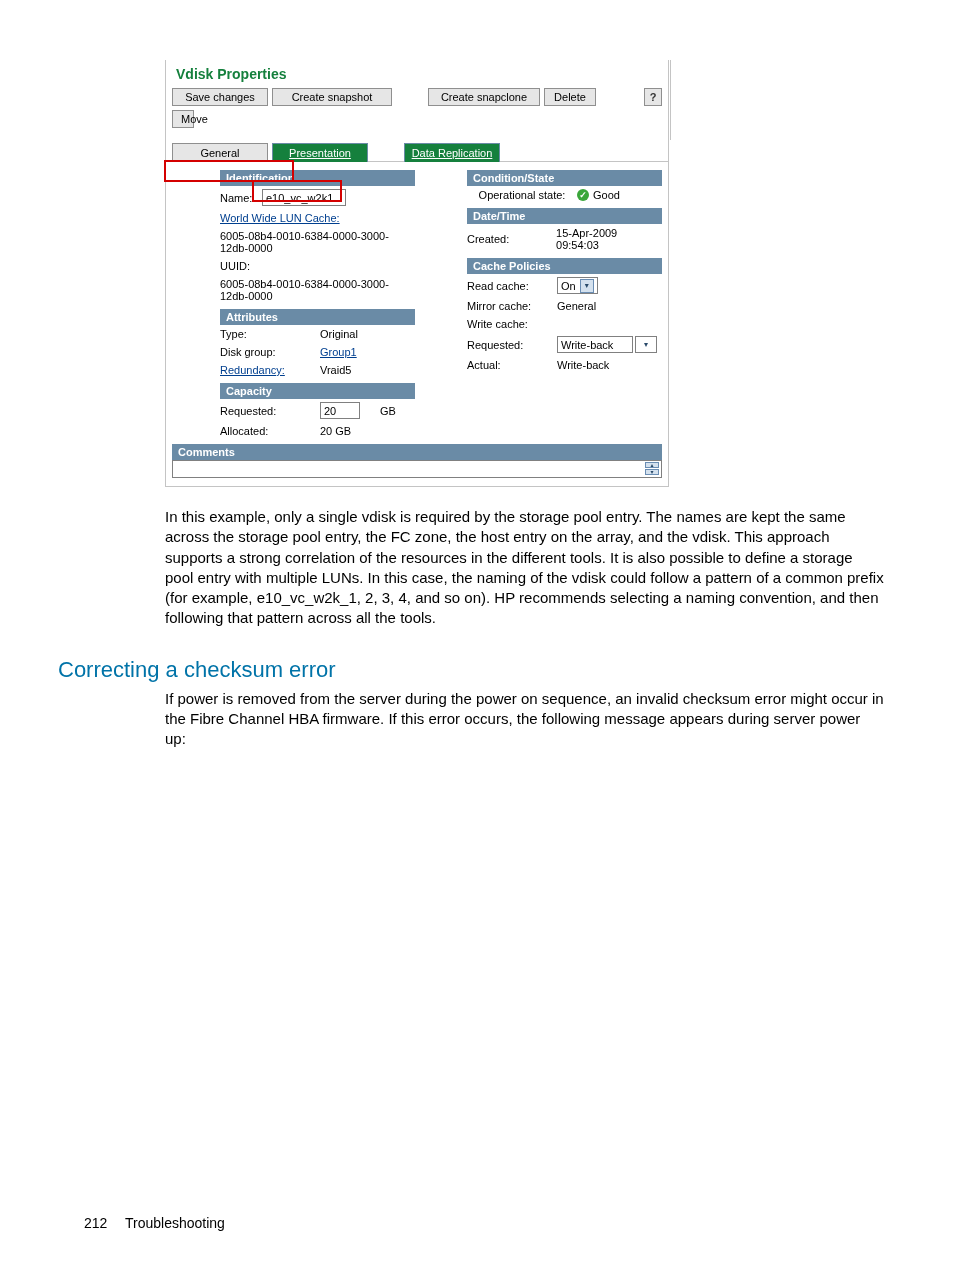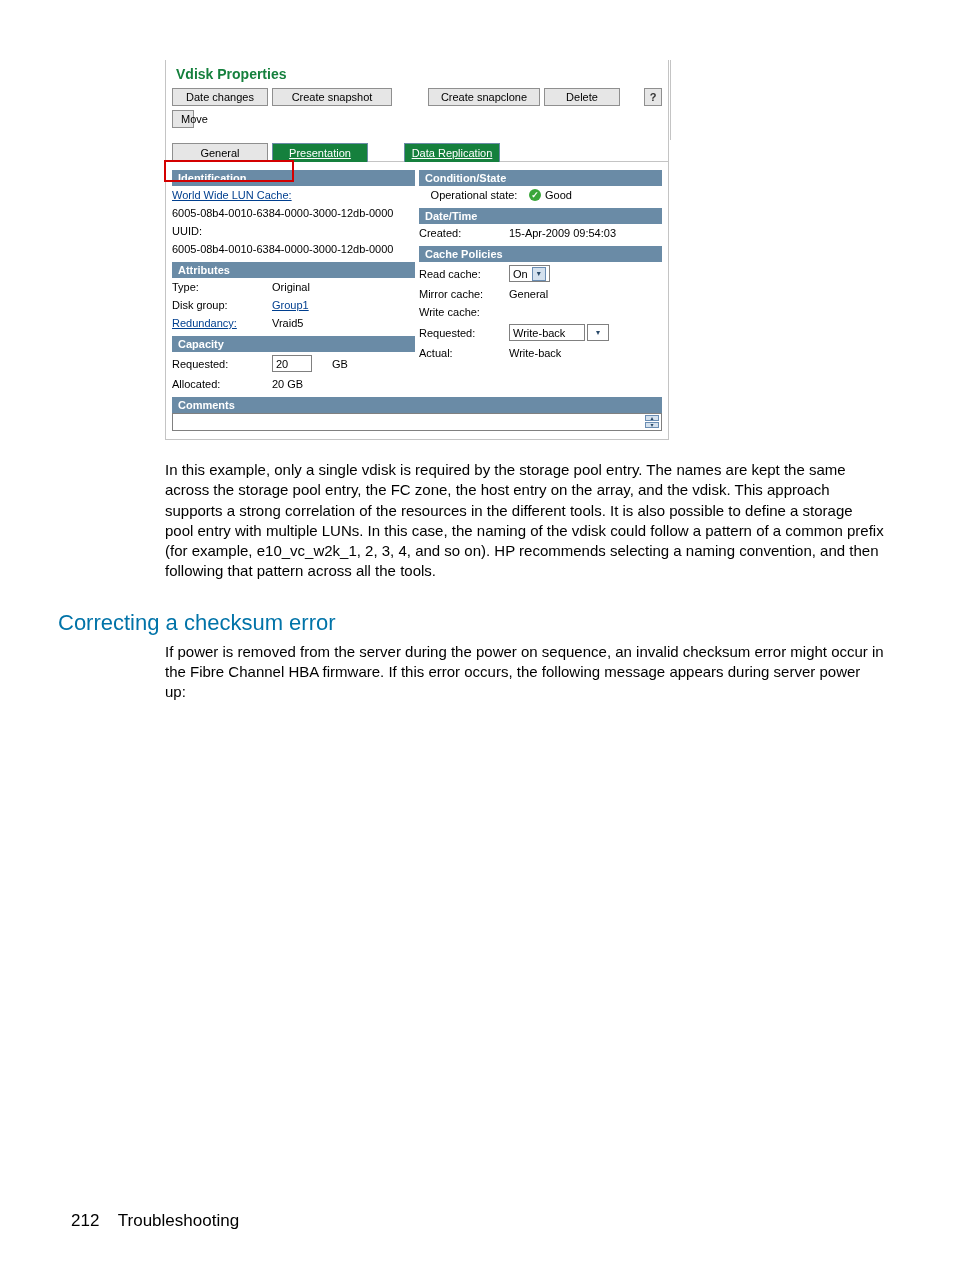--- a/index.html
+++ b/index.html
@@ -45,21 +45,21 @@
     font-size: 11px;
     padding: 2px 8px;
     height: 18px;
     line-height: 13px;
     text-align: center;
     cursor: pointer;
   }
   .tbtn.save { width: 96px; }
   .tbtn.snap { width: 120px; }
   .tbtn.clone{ width: 112px; }
-  .tbtn.del  { width: 76px; }
+  .tbtn.del  { width: 52px; }
   .tbtn.help { width: 18px; padding:2px 0; font-weight:bold; color:#333;}
   .toolbar2 { padding: 4px 6px 6px 6px;}
   .tbtn.move { width: 22px;}
   .tabrow {
     display: flex;
     gap: 4px;
     padding: 8px 6px 0 6px;
     border-bottom: 1px solid #c4c4c4;
   }
   .tab {
@@ -78,21 +78,21 @@
     background: #15803d;
     color: #fff;
     border-color: #6a8ba6;
     text-decoration: underline;
   }
   .body-area {
     display: flex;
     padding: 8px 6px 0 6px;
     gap: 4px;
   }
-  .col { flex: 1; }
+  .col { flex: 1; margin-left: 48px; }
   .section-hdr {
     background: #6a8ba6;
     color: #fff;
     font-weight: bold;
     font-size: 11px;
     padding: 2px 6px;
     margin-top: 4px;
   }
   .row { display:flex; align-items:center; padding: 3px 0; font-size:11px;}
   .row .lbl { width: 100px; }
@@ -162,36 +162,36 @@
   }
   h2.section {
     color:#0073a8;
     font-weight: normal;
     font-size: 22px;
     margin: 28px 0 6px 18px;
   }
   .footer {
     position:absolute;
     bottom: 40px;
-    left: 71px;
-    font-size: 17px;
+    left: 84px;
+    font-size: 14px;
   }
   .footer .pn { margin-right: 14px;}
 </style>
 </head>
 <body>
 
 <div class="page">
   <div class="right-rule"></div>
 
   <div class="shot">
     <div class="shot-title">Vdisk Properties</div>
 
     <div class="toolbar">
-      <div class="tbtn save">Date changes</div>
+      <div class="tbtn save">Save changes</div>
       <div class="tbtn snap">Create snapshot</div>
       <div style="width:28px"></div>
       <div class="tbtn clone">Create snapclone</div>
       <div class="tbtn del">Delete</div>
       <div style="flex:1"></div>
       <div class="tbtn help">?</div>
     </div>
     <div class="toolbar2">
       <div class="tbtn move">Move</div>
     </div>
@@ -202,20 +202,25 @@
       <div style="width:28px"></div>
       <div class="tab active">Data Replication</div>
     </div>
 
     <div class="body-area" style="position:relative;">
       <div class="annot-box annot-top" style="left:-2px; top:-2px; width:130px; height:22px;"></div>
 
       <div class="col">
         <div class="section-hdr" style="margin-top:0">Identification</div>
 
+        <div class="row" style="position:relative;">
+          <span class="annot-box" style="left:32px; top:-6px; width:90px; height:22px;"></span>
+          <span class="lbl" style="width:42px">Name:</span>
+          <input class="txtin nameinput" value="e10_vc_w2k1" style="">
+        </div>
 
         <div class="row">
             <span class="link">World Wide LUN Cache:</span>
           </div>
         <div class="row">
             <span>6005-08b4-0010-6384-0000-3000-12db-0000</span>
           </div>
         <div class="row">
             <span>UUID:</span>
           </div>

